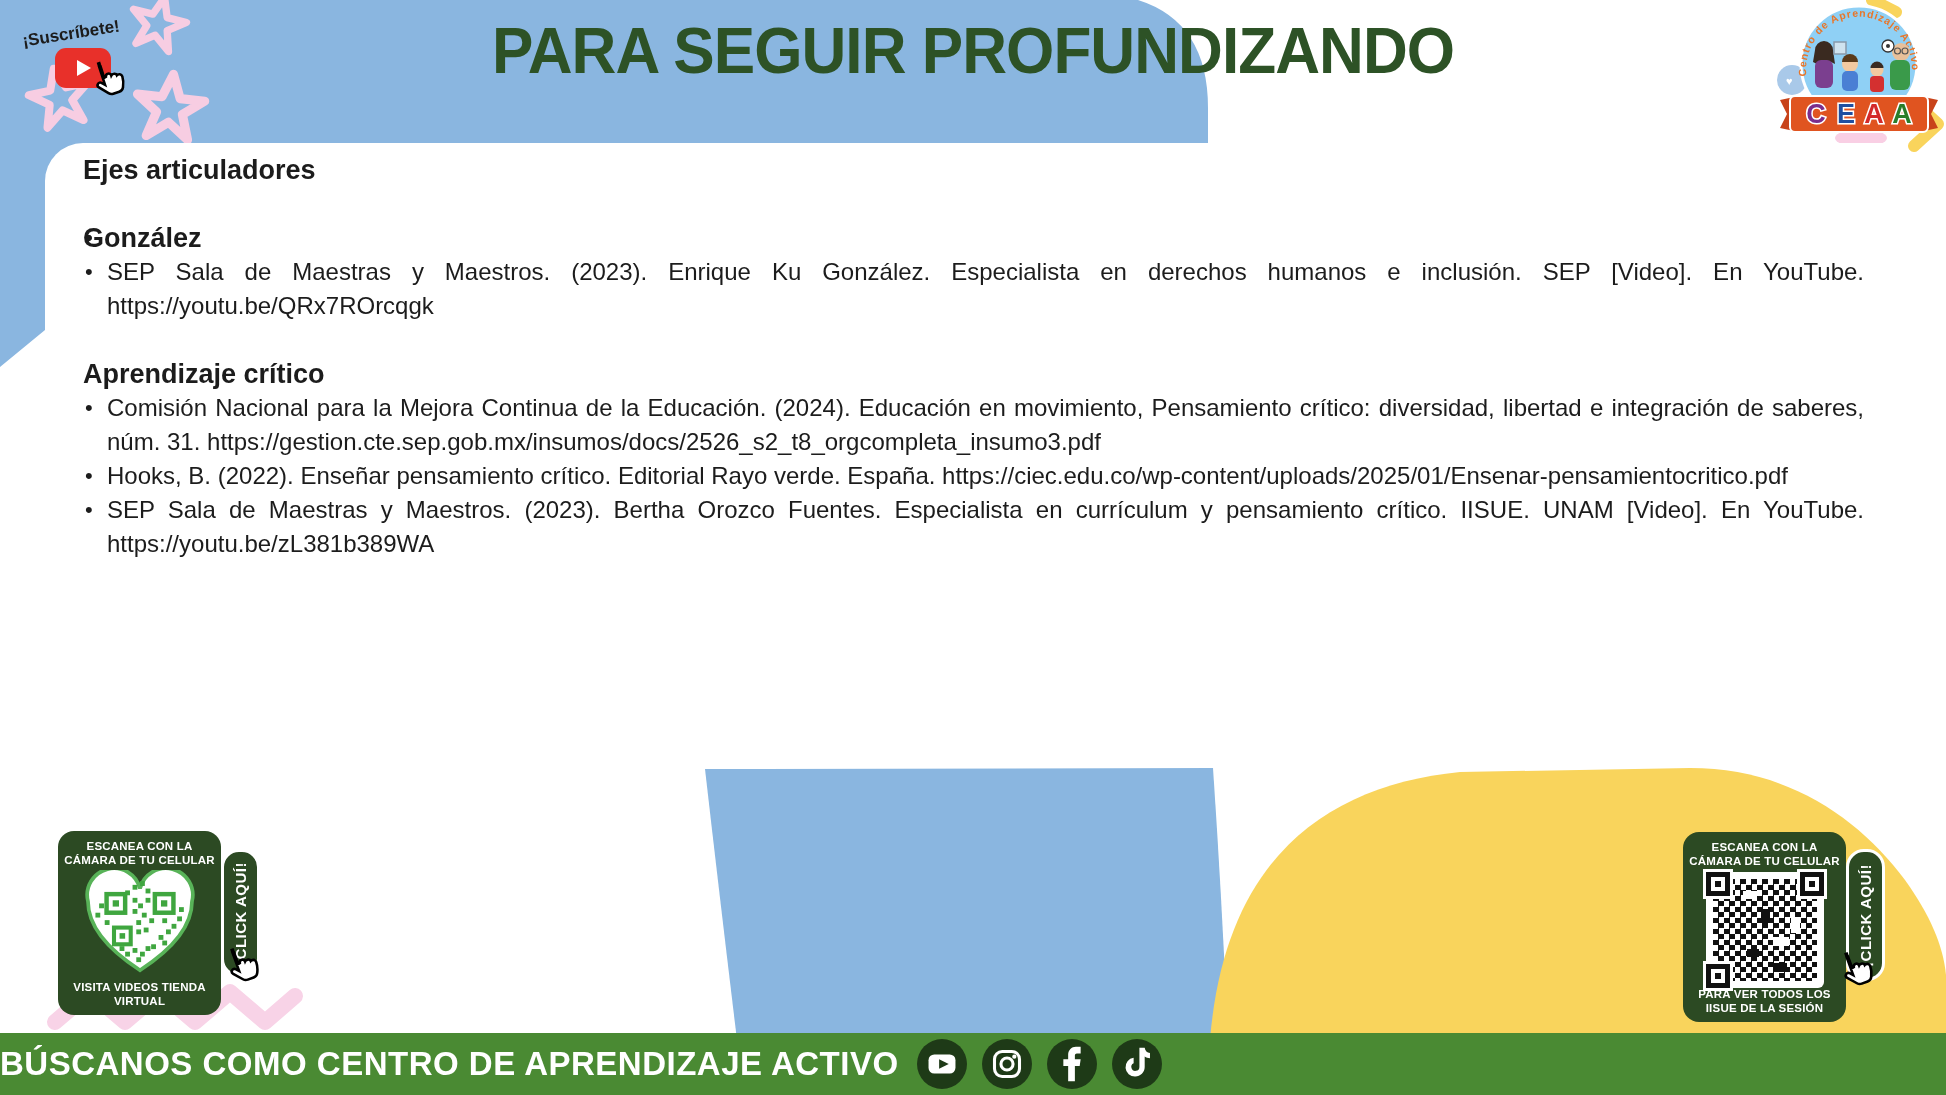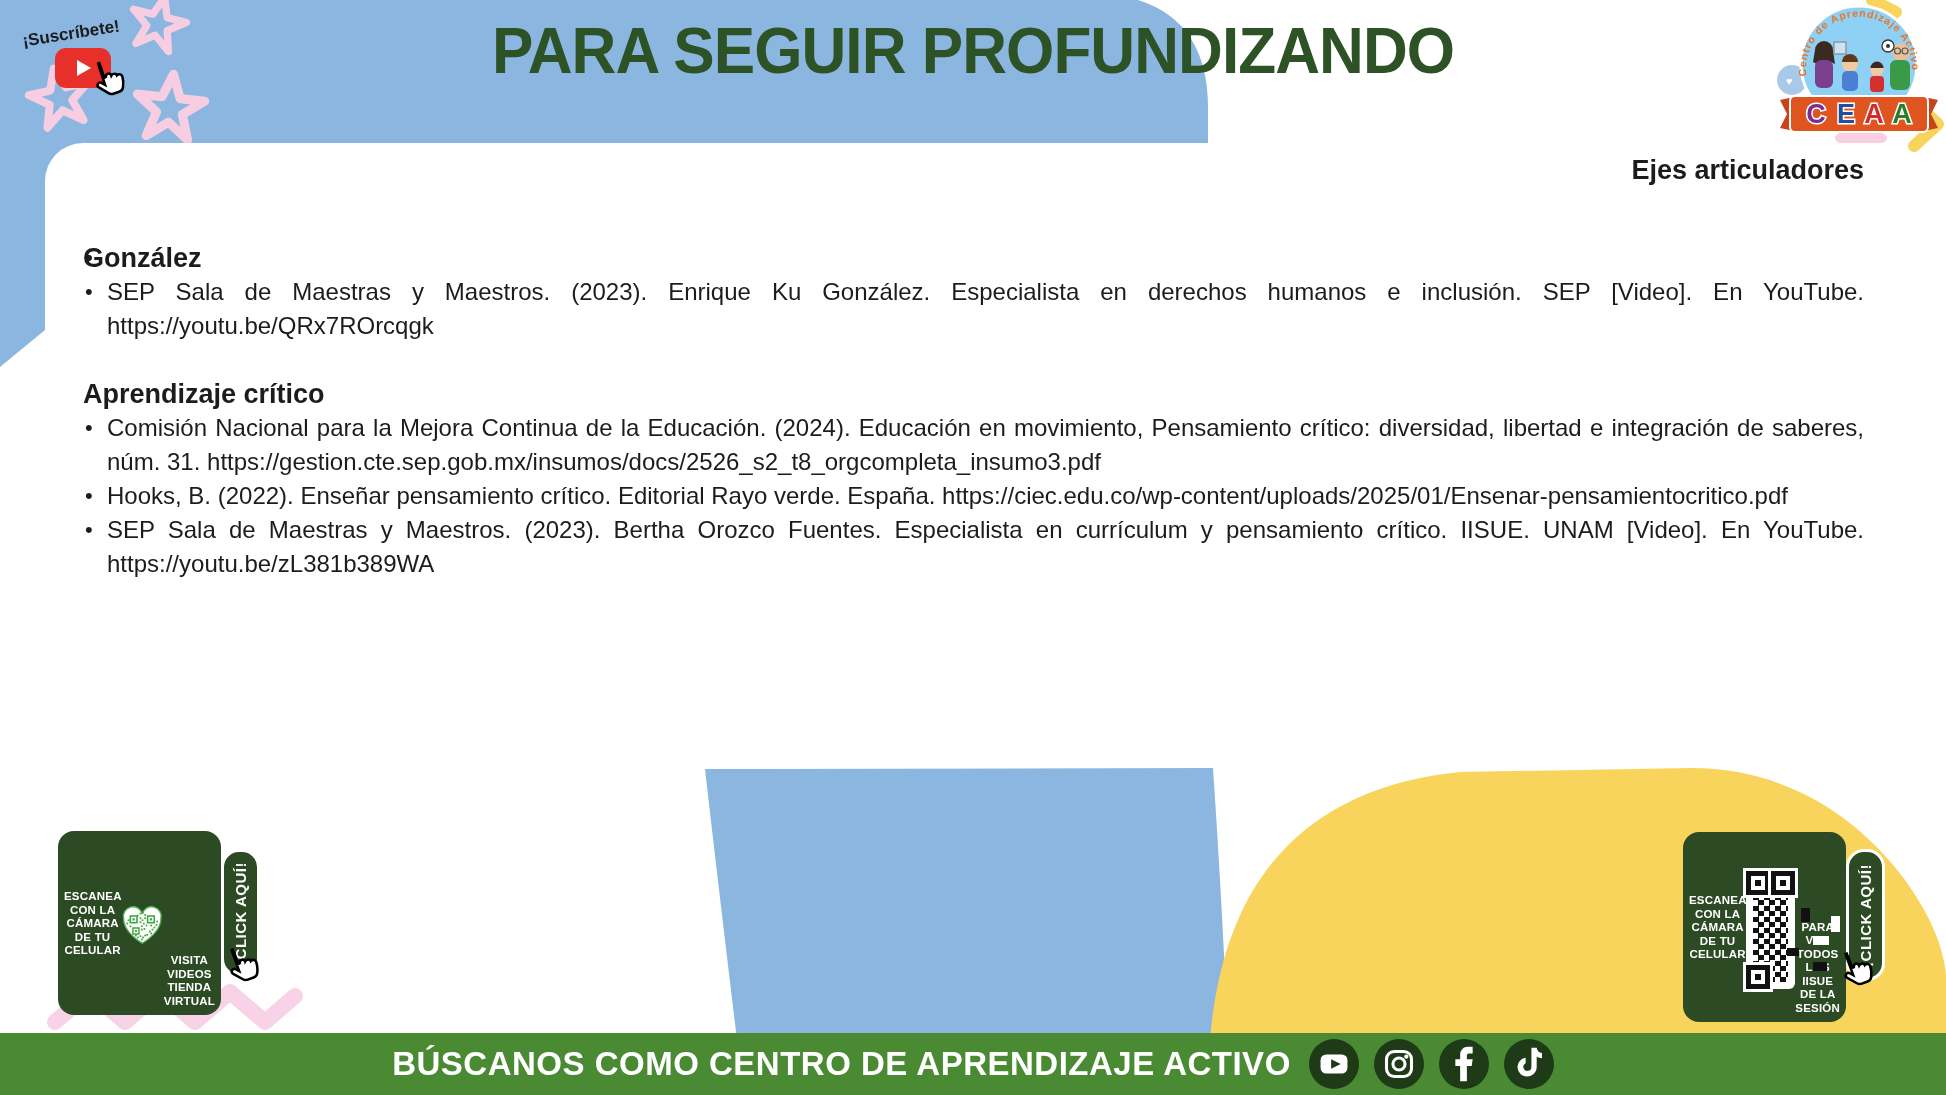--- a/index.html
+++ b/index.html
@@ -25,35 +25,35 @@
 
   
   .logo{left:1776px;top:0;width:170px;height:152px;}
 
   
   .card{left:45px;top:143px;width:1861px;height:640px;background:#fff;
         border-top-left-radius:38px;padding:10px 42px 0 38px;box-sizing:border-box;
         color:#1c1c1c;}
   .sec-h{font-size:27px;font-weight:bold;line-height:34px;margin:0;}
   .sec{margin-top:34px;}
-  .gap-after{margin-bottom:54px;text-align:right;}
+  .gap-after{margin-bottom:34px;}
   .ref{position:relative;padding-left:24px;margin:0;font-size:24px;line-height:34px;
        text-align:justify;overflow-wrap:anywhere;}
   .dot{position:absolute;left:2px;top:0;font-size:22px;}
 
   
   .footer{left:0;bottom:0;width:1946px;height:62px;background:#4a8a33;
-          display:flex;align-items:center;justify-content:center;gap:18px;z-index:6;}
+          display:flex;align-items:center;justify-content:flex-start;gap:18px;z-index:6;}
   .footer-label{color:#fff;font-size:33px;font-weight:bold;letter-spacing:.5px;}
   .socials{display:flex;gap:15px;}
   .social-btn{width:50px;height:50px;border-radius:50%;display:block;}
 
   
   .qr-card{background:#2c4a23;border-radius:16px;color:#fff;text-align:center;
-           display:flex;flex-direction:row;align-items:center;box-sizing:border-box;
+           display:flex;flex-direction:column;align-items:center;box-sizing:border-box;
            padding:9px 6px 7px;z-index:5;}
   .qr-left{left:58px;top:831px;width:163px;height:184px;}
   .qr-right{left:1683px;top:832px;width:163px;height:190px;}
   .qr-top,.qr-bottom{font-size:11.5px;font-weight:bold;line-height:13.5px;letter-spacing:.2px;}
   .qr-bottom{margin-top:auto;}
   .heart-qr{width:122px;height:104px;margin-top:3px;}
   .qr2{width:118px;height:118px;margin-top:4px;background:#fff;border-radius:6px;
        position:relative;padding:7px;box-sizing:border-box;}
   .qr2-grid{width:100%;height:100%;position:relative;
        background:repeating-conic-gradient(#111 0% 25%, #fff 0% 50%) 0 0/11px 11px;}

